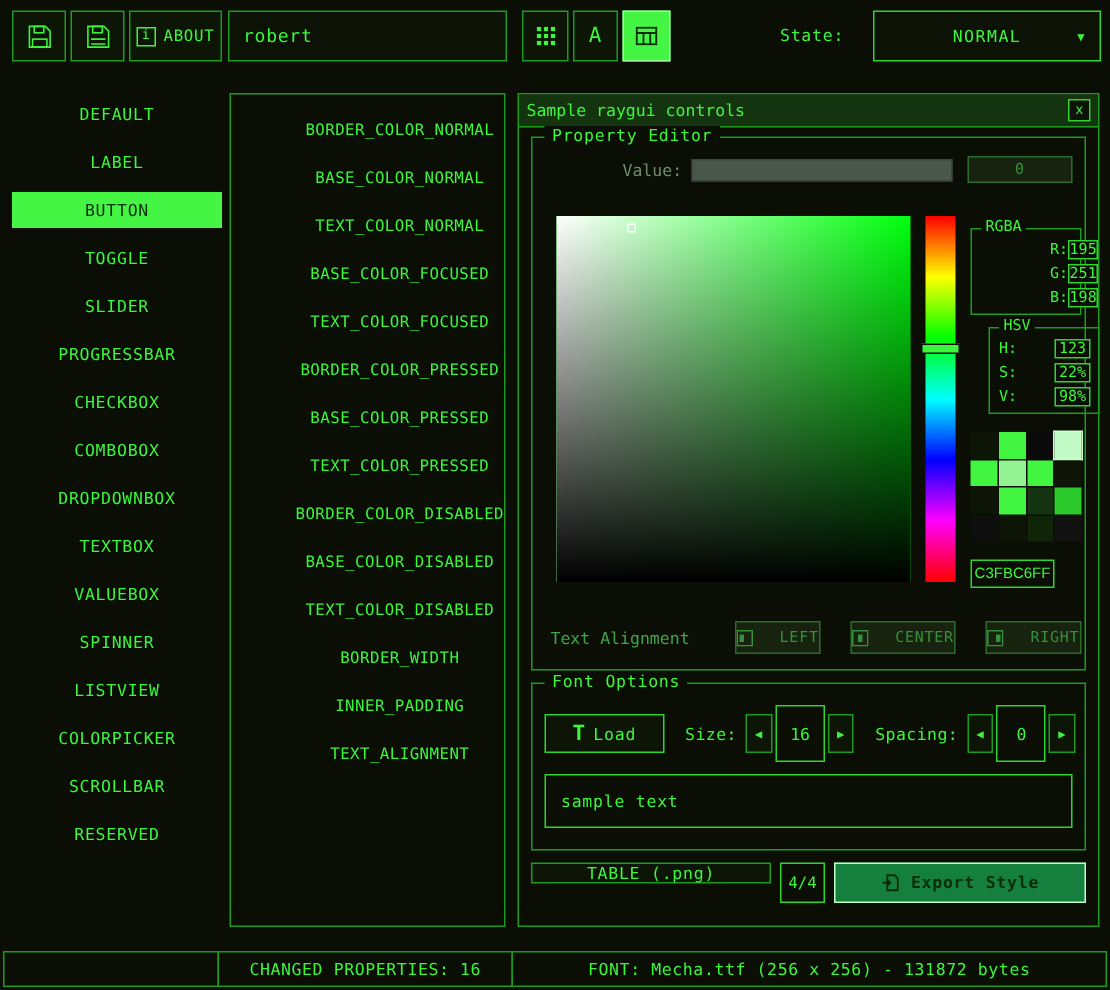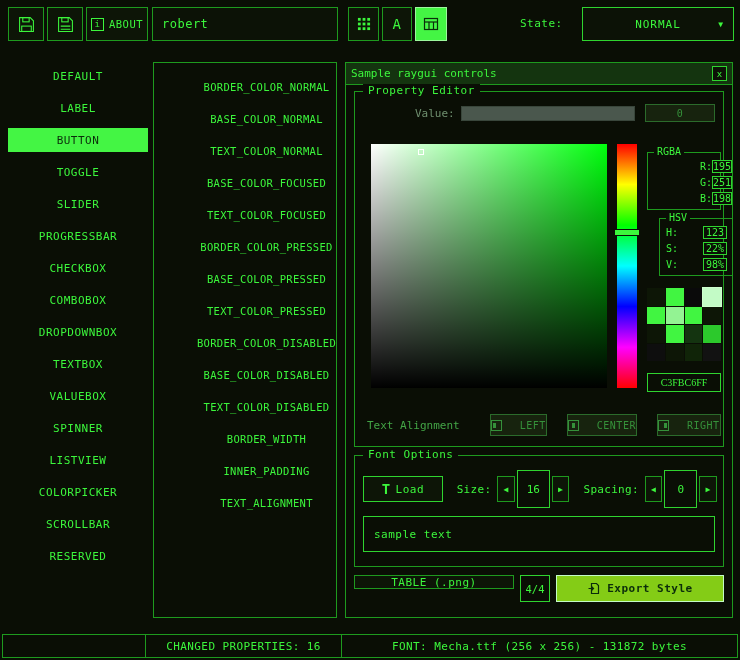--- a/index.html
+++ b/index.html
@@ -103,43 +103,43 @@
   .mini-row:first-of-type { margin-top:7px; }
   .mini-val { width:24px; height:13px; font-size:10px; }
 
   #swatches {
     position:absolute; left:292px; top:196px; width:74px; height:73px;
     display:grid; grid-template-columns:repeat(4,1fr); grid-template-rows:repeat(4,1fr); gap:1px;
   }
   .swatch { cursor:pointer; }
   .swatch:nth-child(4) { outline:1px solid #cdffcd; }
 
-  #hex-box { position:absolute; left:292px; top:281px; width:74px; height:19px;
+  #hex-box { position:absolute; left:292px; top:281px; width:56px; height:19px;
     border:1px solid #2fd42f; background:#0a0e05; color:#3cf63c;
-    font-family:Liberation Serif, serif; font-size:10px; text-align:center; padding:0; }
+    font-family:Liberation Sans, sans-serif; font-size:10px; text-align:center; padding:0; }
 
   .align-row { position:absolute; left:12px; top:322px; right:8px; height:22px; display:flex; align-items:center; }
   .align-row .lbl { color:#43a546; margin-right:10px; white-space:nowrap; }
   .align-btn { flex:1; height:22px; margin-left:20px; font-size:10px; gap:18px; }
 
   #font-opts { left:8px; top:392px; width:370px; height:112px; }
   .font-row { position:absolute; left:8px; top:20px; right:6px; height:26px; display:flex; align-items:center; }
   #load-btn { width:92px; height:26px; border-color:#2fd42f; }
   #load-btn .ticon { font-size:14px; font-weight:bold; }
   .spin-lbl { margin:0 6px 0 14px; letter-spacing:.3px; }
   .spin-btn { width:20px; height:26px; font-size:8px; }
   .spin-val { width:38px; height:38px; margin:0 2px; font-size:11px; }
   #sample-input { position:absolute; left:8px; top:60px; right:8px; height:36px;
     background:#0a0e05; border:1px solid #2fd42f; color:#3cf63c;
     font-family:inherit; font-size:11px; padding:0 10px; letter-spacing:.5px; width:calc(100% - 16px); }
 
   .export-row { position:absolute; left:8px; top:512px; right:8px; height:27px; display:flex; }
   #format-btn { width:160px; height:14px; }
   #counter { width:30px; height:27px; margin-left:6px; font-size:10.5px; }
-  #export-btn { flex:1; height:27px; margin-left:6px; background:#84cc16; border:1px solid #c3fbc6; color:#0b2d0b; font-weight:bold; gap:7px; }
+  #export-btn { flex:1; height:27px; margin-left:6px; background:#15803d; border:1px solid #c3fbc6; color:#0b2d0b; font-weight:bold; gap:7px; }
 
   
   #statusbar { position:absolute; left:2px; top:634px; width:736px; height:24px; display:flex; }
   .seg { border:1px solid #1e9a1e; height:24px; display:flex; align-items:center; justify-content:center; letter-spacing:.4px; }
   #seg1 { width:144px; }
   #seg2 { width:197px; margin-left:-1px; }
   #seg3 { flex:1; margin-left:-1px; }
 
   svg { display:block; }
 </style>

